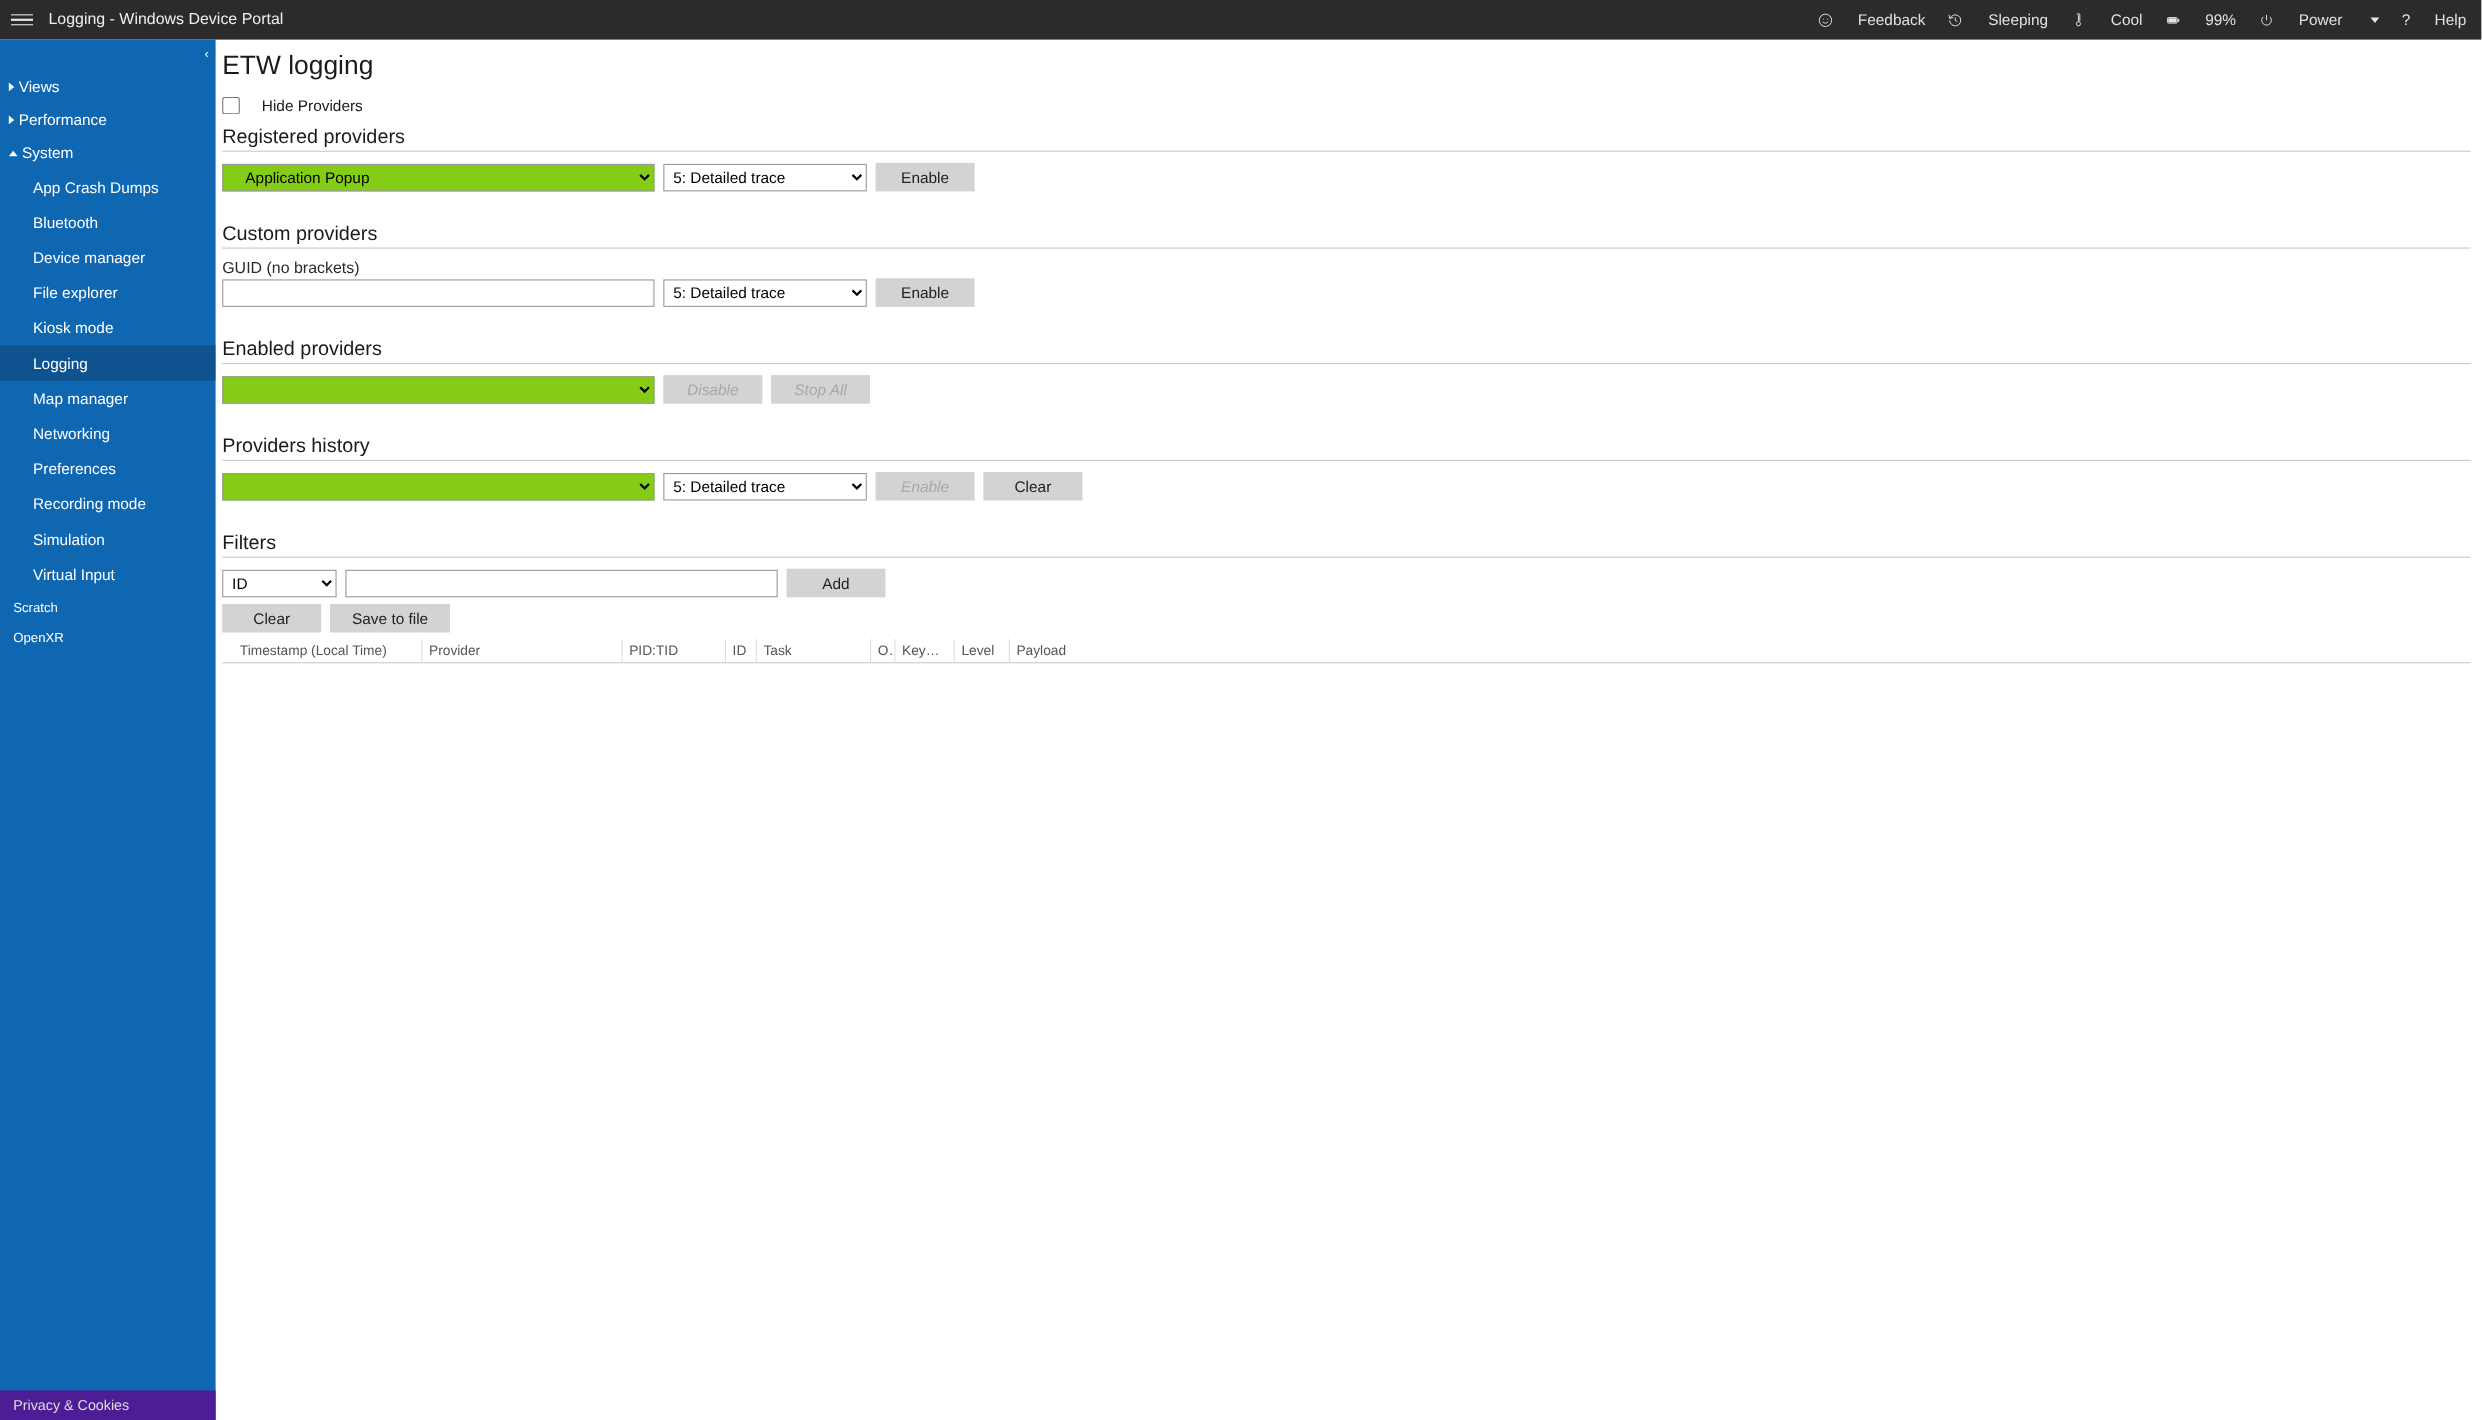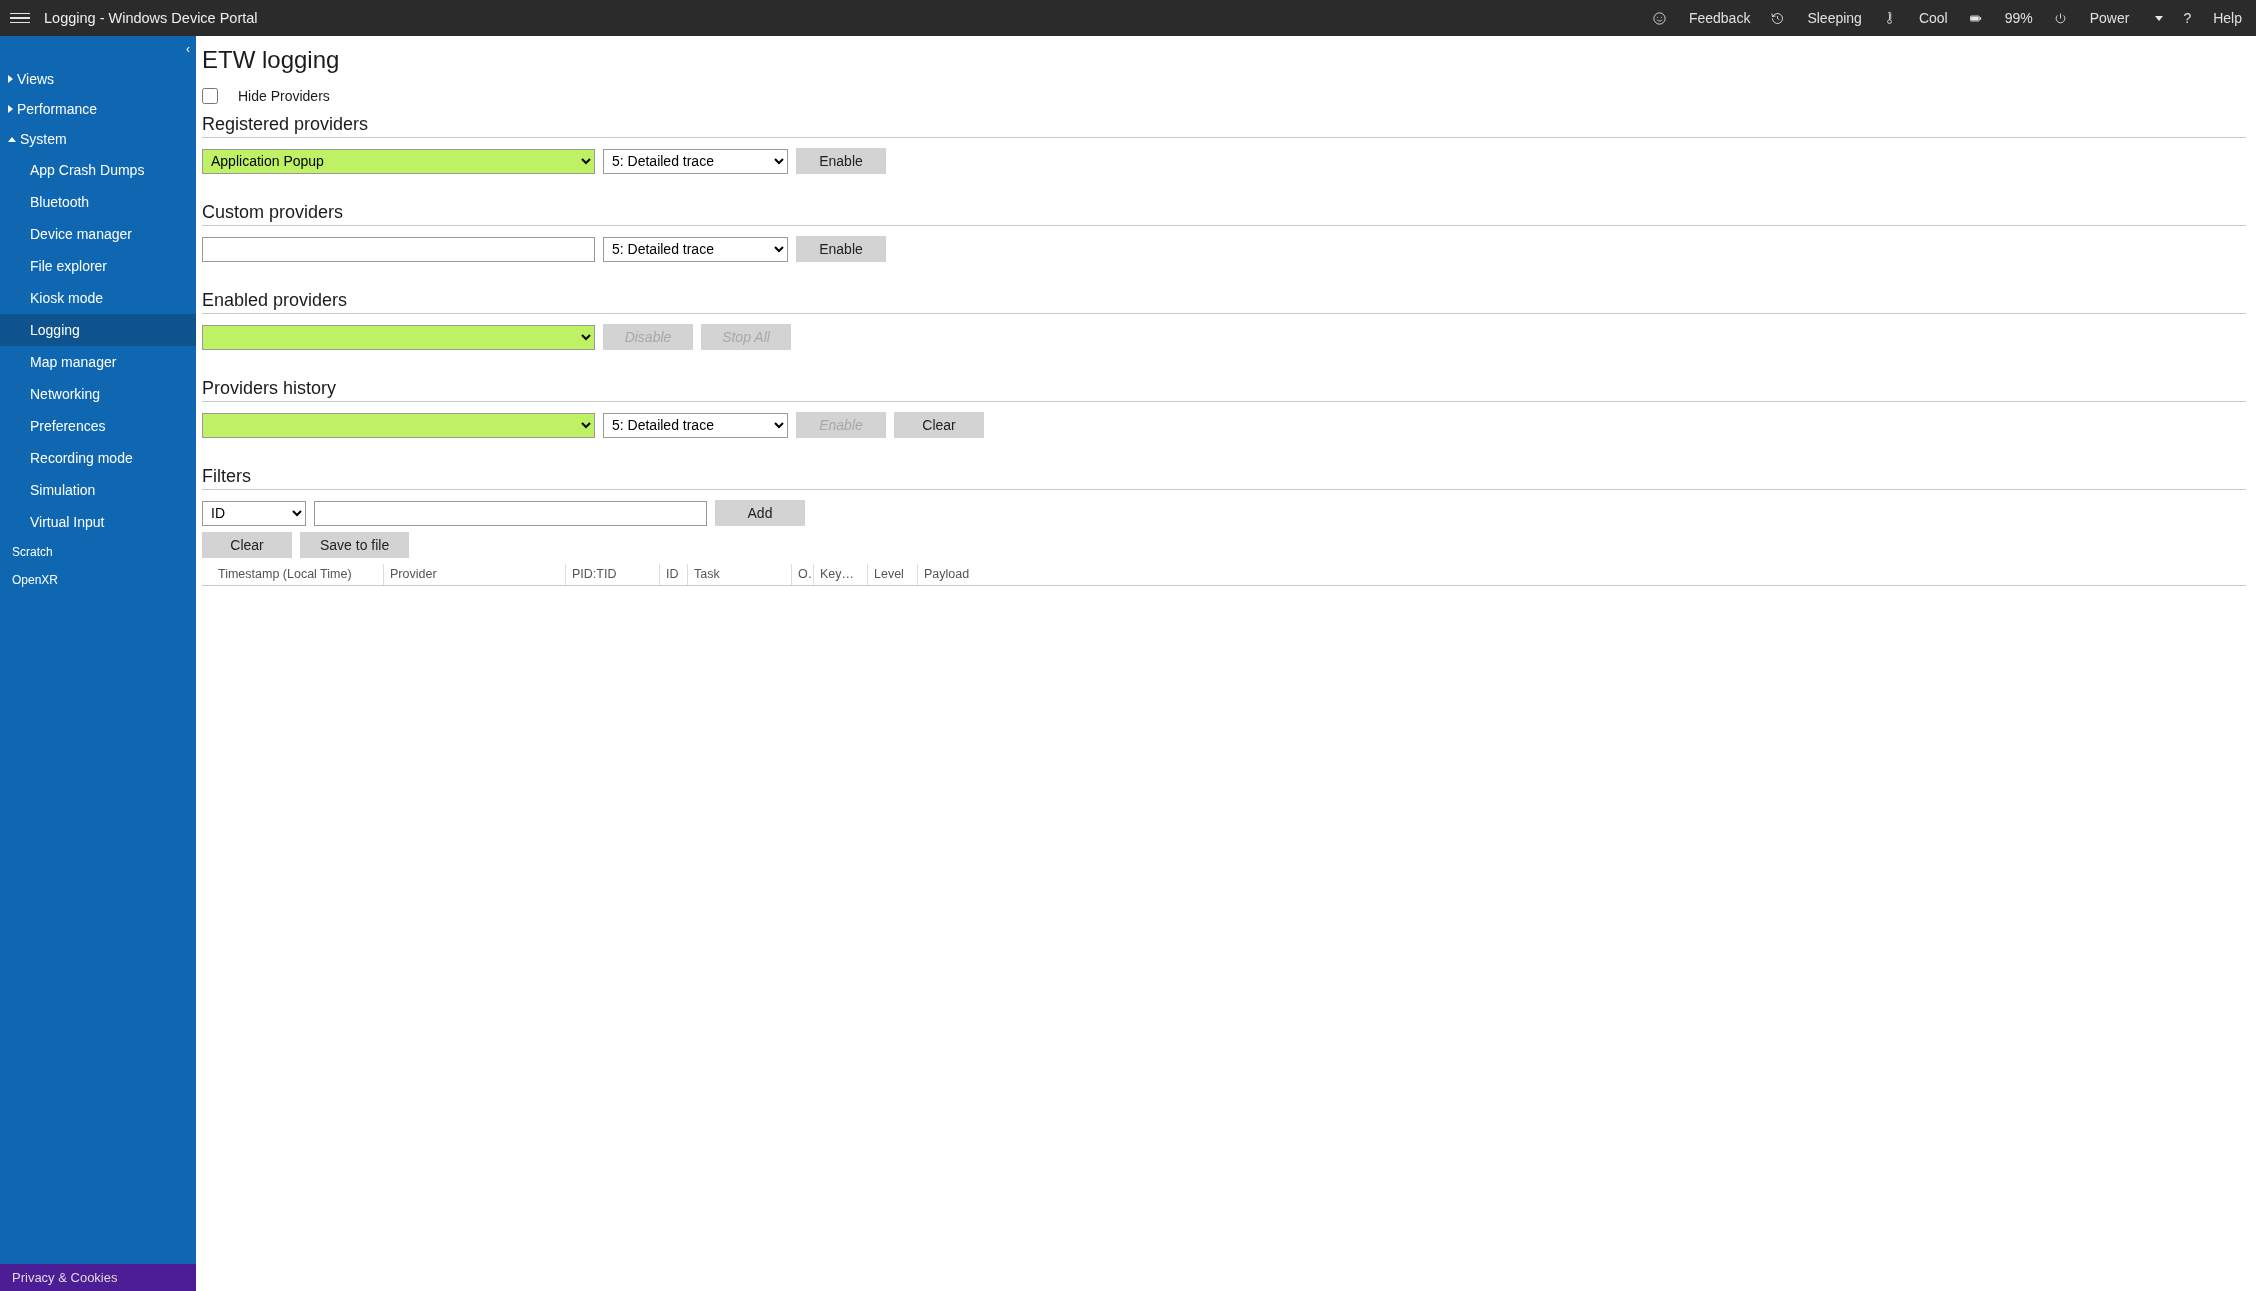--- a/index.html
+++ b/index.html
@@ -176,21 +176,21 @@
     font-size: 18px; font-weight: 400;
     margin-top: 10px;
     padding-bottom: 2px;
   }
   .hr { border-bottom: 1px solid #c9c9c9; margin-bottom: 10px; }
 
   .row {
     display:flex; align-items:center; gap:8px;
     margin-bottom: 6px;
   }
-  select.wide { width: 393px; height:25px; font-size:14px; padding:1px 4px; border:1px solid #999; background:#bef264;}
+  select.wide { width: 393px; height:25px; font-size:14px; padding:1px 16px; border:1px solid #999; background:#84cc16;}
   select.mid { width: 185px; height:25px; font-size:14px; padding:1px 4px; border:1px solid #999; background:#fff;}
   select.small { width: 104px; height:25px; font-size:14px; padding:1px 4px; border:1px solid #999; background:#fff;}
   input[type=text].wide { width: 393px; height:25px; font-size:14px; padding:1px 6px; border:1px solid #999;}
   input[type=text].filter { width: 393px; height:25px; font-size:14px; padding:1px 6px; border:1px solid #999;}
 
   button.action {
     min-width: 90px; height: 26px;
     background: #d3d3d3;
     border: none;
     font-size: 14px;
@@ -337,20 +337,21 @@
         <option>Application Popup</option>
       </select>
       <select class="mid">
         <option>5: Detailed trace</option>
       </select>
       <button class="action">Enable</button>
     </div>
 
     <h2 class="section" style="margin-top:28px;">Custom providers</h2>
     <div class="hr"></div>
+    <div class="sublabel">GUID (no brackets)</div>
     <div class="row">
       <input type="text" class="wide" value="" style="">
       <select class="mid">
         <option>5: Detailed trace</option>
       </select>
       <button class="action">Enable</button>
     </div>
 
     <h2 class="section" style="margin-top:28px;">Enabled providers</h2>
     <div class="hr"></div>

